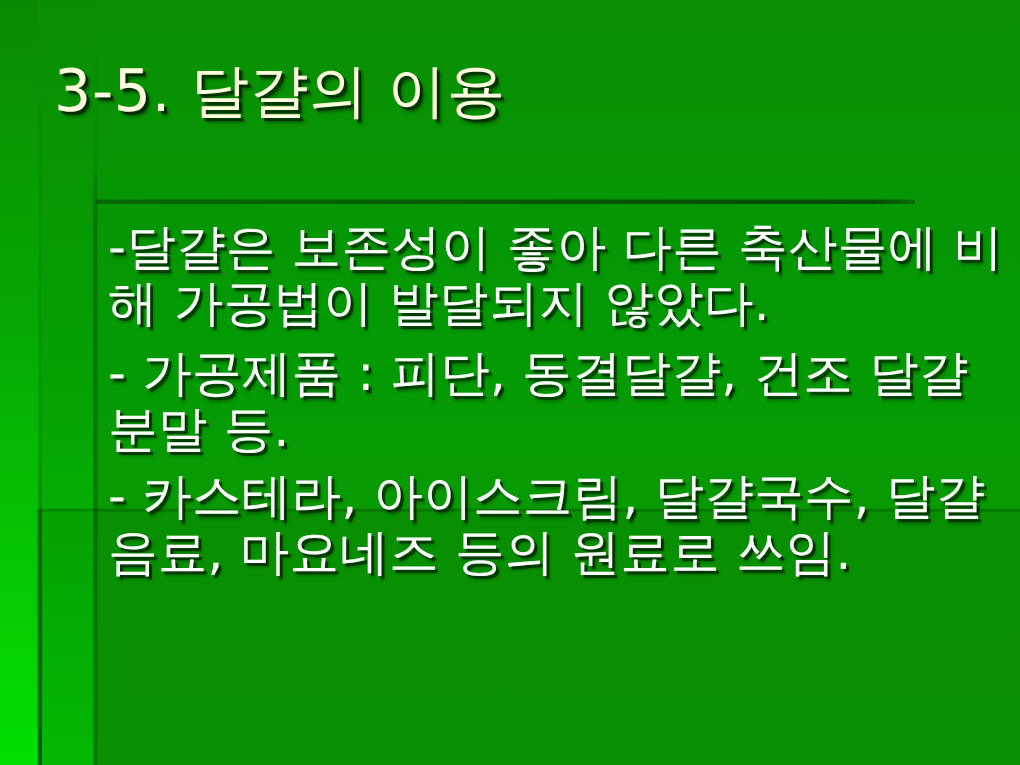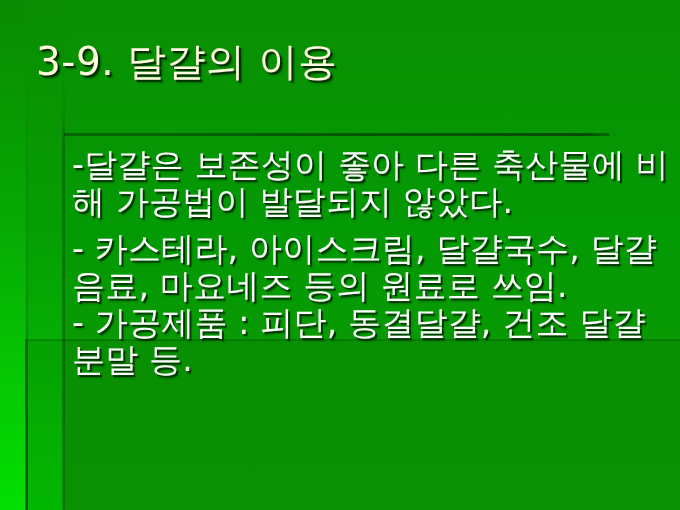--- a/index.html
+++ b/index.html
@@ -151,26 +151,26 @@
 
   <div class="bg-main"></div>
   <div class="bg-band-bright"></div>
   <div class="bg-band-seam"></div>
   <div class="bg-band-mid"></div>
   <div class="bg-lower-panel"></div>
   <div class="bg-lower-panel-edge-top"></div>
   <div class="bg-lower-panel-edge-left"></div>
   <div class="bg-content-edge"></div>
 
-  <div class="title">3-9. 달걀의 이용</div>
+  <div class="title">3-5. 달걀의 이용</div>
 
   <div class="title-rule"></div>
 
   <div class="body">
     <p class="bullet b1">-달걀은 보존성이 좋아 다른 축산물에 비
  해 가공법이 발달되지 않았다.</p>
+    <p class="bullet b2">- 가공제품 : 피단, 동결달걀, 건조 달걀
+ 분말 등.</p>
     <p class="bullet b3">- 카스테라, 아이스크림, 달걀국수, 달걀
  음료, 마요네즈 등의 원료로 쓰임.</p>
-    <p class="bullet b2">- 가공제품 : 피단, 동결달걀, 건조 달걀
- 분말 등.</p>
   </div>
 
 </div>
 
 </body></html>

